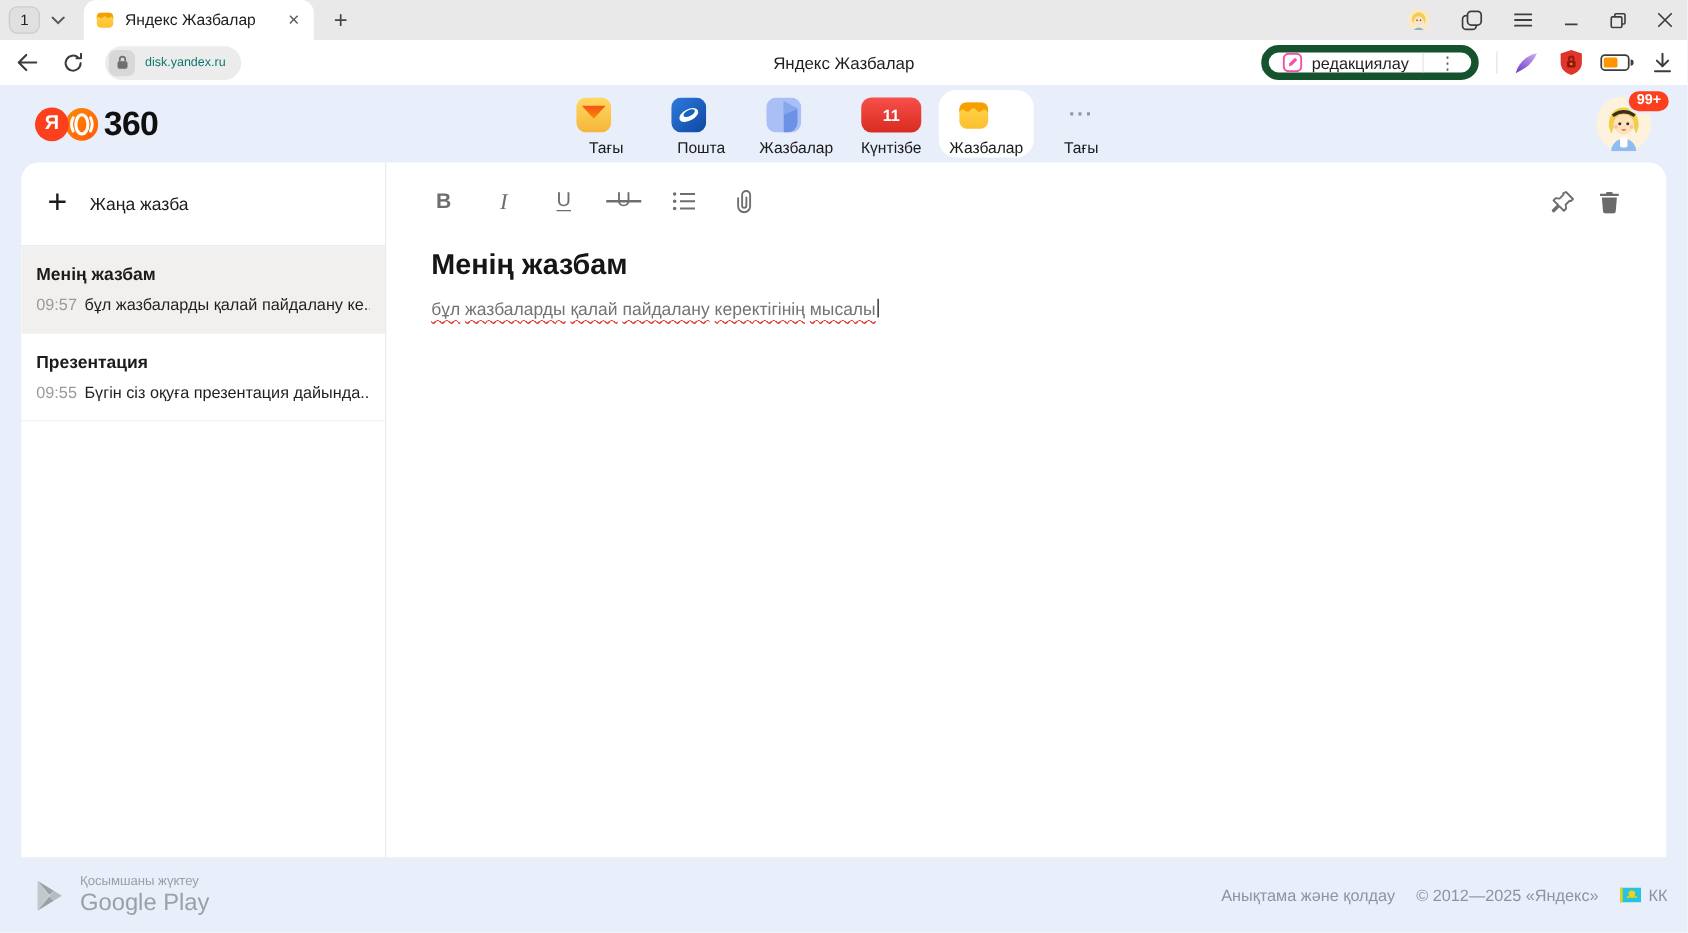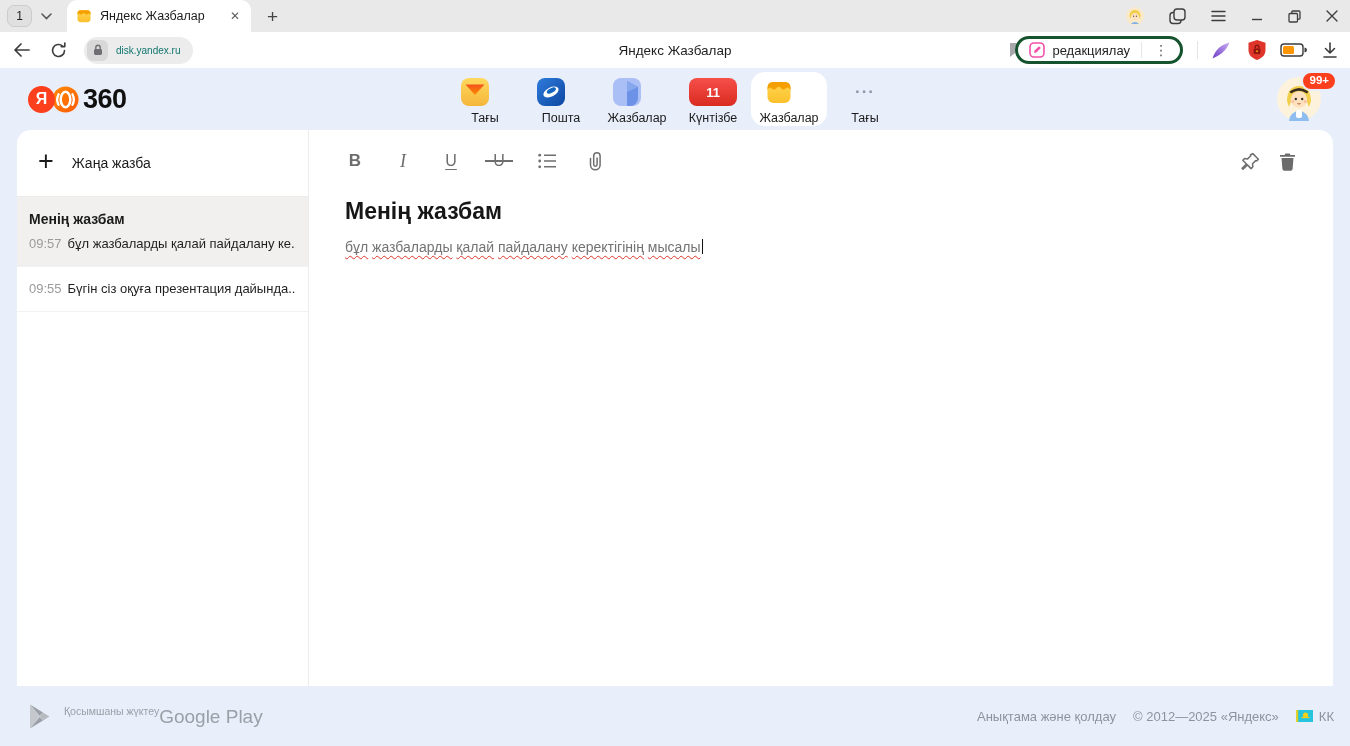--- a/index.html
+++ b/index.html
@@ -27,21 +27,21 @@
   .navrow{height:36px;background:#fff;display:flex;align-items:center;position:relative}
   .nav-ic{display:flex;align-items:center;justify-content:center;cursor:pointer}
   .back{margin-left:13px}
   .reload{margin-left:19px}
   .addr{margin-left:17px;height:27px;border-radius:14px;background:#ececed;display:flex;align-items:center;
     padding:0 13px 0 3px;gap:8px;cursor:text;position:relative;z-index:2}
   .lock-chip{width:21px;height:21px;border-radius:6px;background:#d8d8d9;display:flex;align-items:center;justify-content:center}
   .url{font-size:10px;color:#0f766e}
   .page-title-center{position:absolute;left:0;right:0;text-align:center;font-size:13.5px;color:#1f1f1f;z-index:1}
   .bookmark-btn{position:absolute;right:329px;cursor:pointer}
-  .edit-pill{position:absolute;right:167px;height:28px;border:3px solid #14532d;border-radius:14px;
+  .edit-pill{position:absolute;right:167px;height:28px;border:6px solid #14532d;border-radius:14px;
     display:flex;align-items:center;background:#fff;overflow:hidden}
   .edit-left{display:flex;align-items:center;gap:7px;padding:0 11px;cursor:pointer}
   .edit-label{font-size:13px;color:#1f1f1f}
   .edit-sep{width:1px;height:16px;background:#e6e6e6}
   .edit-dots{padding:0 12px;color:#5c5c5c;font-size:14px;cursor:pointer;letter-spacing:0}
   .nav-sep{position:absolute;right:152px;width:1px;height:18px;background:#e4e4e4}
   .feather-btn{position:absolute;right:118px}
   .shield-btn{position:absolute;right:83px}
   .battery-btn{position:absolute;right:43px}
   .download-btn{position:absolute;right:11px}
@@ -98,21 +98,21 @@
   .etb-right{margin-left:auto;display:flex;gap:17px}
   .note-h1{font-size:23px;font-weight:700;color:#161616;margin-top:6px;cursor:text}
   .note-body{margin-top:13px;font-size:14px;color:#737373;cursor:text;line-height:1.35}
   .misspell{text-decoration:underline;text-decoration-style:wavy;text-decoration-color:#e0352b;
     text-decoration-thickness:1px;text-underline-offset:3px}
   .caret{display:inline-block;width:1.5px;height:15px;background:#111;vertical-align:-2px;margin-left:1px}
 
   
   .footer{height:60px;background:#e9eefb;display:flex;align-items:center;position:relative}
   .gplay{margin-left:28px;display:flex;align-items:center;gap:11px;cursor:pointer}
-  .gp-text{display:flex;}
+  .gp-text{display:flex;flex-direction:column}
   .gp-cap{font-size:10.5px;color:#9aa0a6}
   .gp-name{font-size:19px;color:#9aa0a6;margin-top:1px}
   .footer-right{position:absolute;right:16px;display:flex;align-items:center;gap:17px;font-size:13px;color:#8b959e}
   .flink{cursor:pointer}
   .lang{display:flex;align-items:center;gap:6px;cursor:pointer}
   .flag{width:17px;height:12px;display:block}
 </style>
 </head>
 <body>
 
@@ -374,20 +374,21 @@
       </div>
       <div id="notes-list">
           <div class="note-item selected">
             <div class="note-title">Менің жазбам</div>
             <div class="note-sub">
               <span class="note-time">09:57</span>
               <span class="note-snip">бұл жазбаларды қалай пайдалану ке...</span>
             </div>
           </div>
           <div class="note-item">
+            <div class="note-title">Презентация</div>
             <div class="note-sub">
               <span class="note-time">09:55</span>
               <span class="note-snip">Бүгін сіз оқуға презентация дайында...</span>
             </div>
           </div>
         </div>
     </div>
     <div class="main">
       <div class="etoolbar">
         <span class="etb g-bold">B</span>

